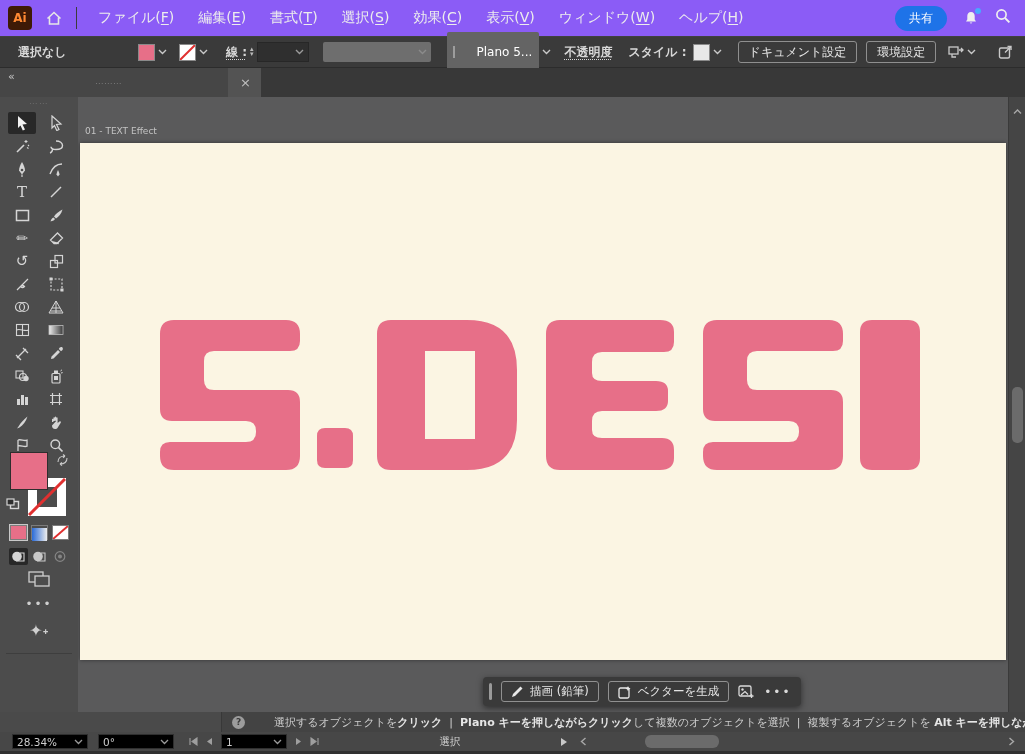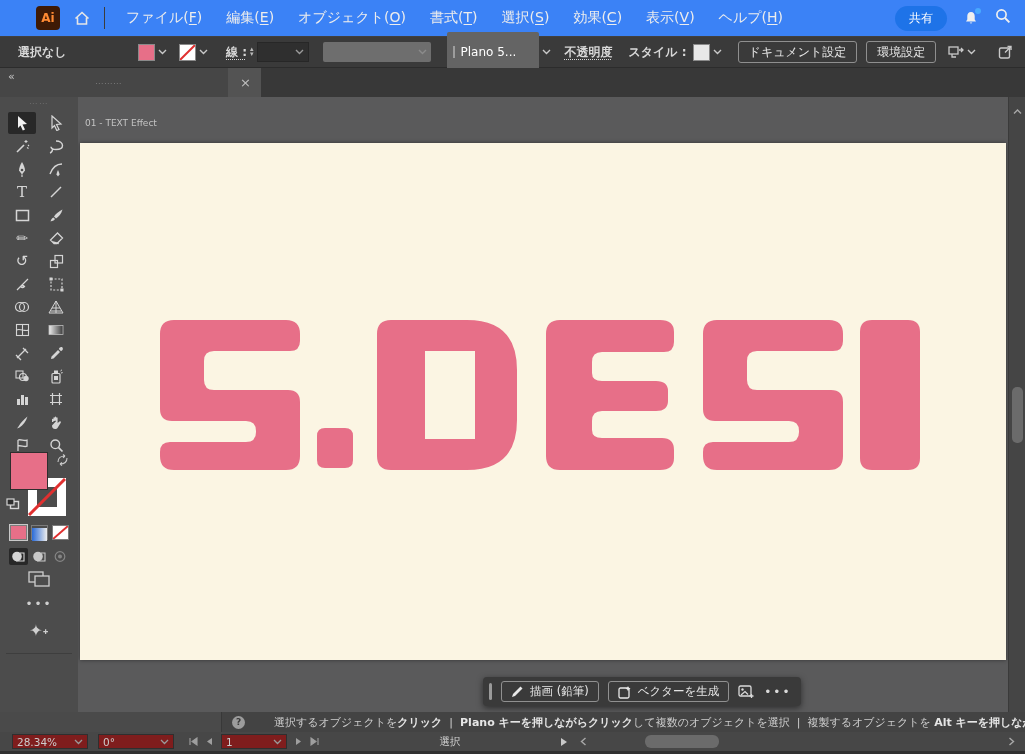--- a/index.html
+++ b/index.html
@@ -1,39 +1,39 @@
 <!DOCTYPE html>
 <html><head>
 <meta charset="utf-8">
 <style>
   html,body{margin:0;padding:0;background:#222;}
   *{box-sizing:border-box;font-family:"DejaVu Sans","Liberation Sans",sans-serif;}
   #app{position:relative;width:1025px;height:754px;background:#4F4F4F;overflow:hidden;color:#E4E4E4;}
   .row{position:absolute;left:0;right:0;}
   
-  #menubar{top:0;height:37px;background:#3b82f6;display:flex;align-items:center;border-bottom:1px solid #404040;padding-left:28px;}
+  #menubar{top:0;height:37px;background:#8b5cf6;display:flex;align-items:center;border-bottom:1px solid #404040;}
   .ai-logo{width:24px;height:24px;margin-left:8px;background:#3E1A06;color:#FF8A33;font-weight:bold;font-size:12px;display:flex;align-items:center;justify-content:center;border-radius:4px;}
   .home-btn{margin-left:14px;display:flex;align-items:center;}
   .mb-sep{width:1px;height:22px;background:#3C3C3C;margin:0 10px 0 14px;}
   .menu-items{display:flex;align-items:center;gap:2px;}
   .menu-item{padding:6px 11px;font-size:14px;color:#EDEDED;white-space:nowrap;cursor:default;}
   .menu-item u{text-decoration:underline;text-underline-offset:2px;}
   .mb-right{margin-left:auto;display:flex;align-items:center;gap:16px;margin-right:14px;}
   .share-btn{background:#1E73E8;color:#fff;font-size:12px;padding:4px 14px;border-radius:13px;}
   .bell-wrap{position:relative;display:flex;}
   .bell-dot{position:absolute;right:-2px;top:-2px;width:6px;height:6px;border-radius:50%;background:#49A9FF;}
   
   #controlbar{top:37px;height:31px;background:#3A3A3A;border-bottom:1px solid #2C2C2C;display:flex;align-items:center;font-size:12px;}
   .cb-label{color:#D8D8D8;white-space:nowrap;font-weight:bold;}
   .swatch{width:17px;height:17px;border:1px solid #8A8A8A;position:relative;background:#fff;}
   .swatch .diag{position:absolute;inset:0;}
   .chev{display:inline-flex;margin-left:3px;}
   .cb-field{height:20px;background:#2F2F2F;border:1px solid #272727;display:flex;align-items:center;justify-content:flex-end;padding:0 4px;}
   .cb-disabled{height:20px;background:#6E6E6E;border-radius:2px;display:flex;align-items:center;justify-content:flex-end;padding:0 4px;}
-  .font-field{height:40px;background:#646464;border-radius:2px;color:#fff;display:flex;align-items:center;padding:0 6px;gap:6px;}
+  .font-field{height:40px;background:#646464;border-radius:2px;color:#fff;display:flex;align-items:center;padding:0 6px;gap:22px;}
   .cb-btn{height:22px;border:1px solid #8F8F8F;border-radius:3px;display:flex;align-items:center;padding:0 10px;color:#E8E8E8;white-space:nowrap;}
   .dotted-u{text-decoration:underline dotted;text-underline-offset:3px;}
   .stepper{display:flex;flex-direction:column;line-height:5px;font-size:7px;color:#BBB;margin:0 3px;}
   
   #tabstrip{top:68px;height:29px;background:#383838;display:flex;align-items:stretch;}
   .dock-head{width:228px;background:#464646;position:relative;}
   .collapse{position:absolute;left:8px;top:2px;font-size:11px;color:#C9C9C9;}
   .dock-dots{position:absolute;left:95px;top:11px;color:#7E7E7E;font-size:8px;letter-spacing:1px;}
   .doc-tab{background:#535353;display:flex;align-items:center;gap:10px;padding:0 10px 0 12px;font-size:11px;color:#DCDCDC;white-space:nowrap;}
   .tab-close{color:#C0C0C0;font-size:13px;}
@@ -56,40 +56,40 @@
   .mode-btn.sel{outline:1px solid #C9C9C9;}
   .drawmode-row{position:absolute;left:0;top:451px;width:78px;display:flex;justify-content:center;gap:2px;}
   .drawmode{width:19px;height:17px;display:flex;align-items:center;justify-content:center;border-radius:2px;}
   .drawmode.sel{background:#282828;}
   .screenmode,.more-dots,.sparkle{position:absolute;left:0;width:78px;text-align:center;color:#CFCFCF;}
   .screenmode{top:474px;}
   .more-dots{top:500px;font-size:12px;letter-spacing:2px;}
   .sparkle{top:524px;font-size:16px;}
   .tb-divider{position:absolute;left:6px;right:6px;top:556px;border-top:1px solid #3E3E3E;}
   #canvas{flex:1;position:relative;background:#5A5A5B;overflow:hidden;}
-  .artboard-label{position:absolute;left:7px;top:21px;font-size:9px;color:#C3C3C3;}
+  .artboard-label{position:absolute;left:7px;top:29px;font-size:9px;color:#C3C3C3;}
   #artboard{position:absolute;left:2px;top:46px;width:926px;height:517px;background:#FBF5E3;box-shadow:0 0 4px rgba(0,0,0,.45);}
   #artboard svg{position:absolute;left:0;top:0;}
   
   #taskbar{position:absolute;left:405px;top:580px;height:29px;background:#3A3A3A;border-radius:4px;box-shadow:0 2px 6px rgba(0,0,0,.5);display:flex;align-items:center;gap:9px;padding:0 10px 0 6px;}
   .tk-handle{width:3px;height:17px;background:#9A9A9A;border-radius:2px;}
   .tk-btn{height:21px;border:1px solid #909090;border-radius:3px;display:flex;align-items:center;gap:6px;padding:0 9px;color:#E9E9E9;font-size:11.5px;white-space:nowrap;}
   .tk-icon{color:#DADADA;display:flex;}
   
   #vscroll{width:17px;flex:none;background:#454545;position:relative;border-left:1px solid #3A3A3A;}
   .vs-up{position:absolute;top:3px;left:0;width:17px;text-align:center;color:#A8A8A8;}
   .vs-thumb{position:absolute;left:3px;top:290px;width:11px;height:56px;background:#6B6B6B;border-radius:5px;}
   
   #hintbar{top:712px;height:20px;background:#434343;display:flex;align-items:center;font-size:11px;color:#CFCFCF;}
   .hint-left{width:222px;height:20px;background:#4A4A4A;border-right:1px solid #383838;flex:none;}
   .help-circle{width:13px;height:13px;border-radius:50%;background:#9C9C9C;color:#3B3B3B;font-size:9px;font-weight:bold;display:flex;align-items:center;justify-content:center;margin:0 8px 0 10px;flex:none;}
   .hint-b{font-weight:bold;color:#E6E6E6;}
   
   #statusbar{top:732px;height:19px;background:#474747;display:flex;align-items:center;font-size:10.5px;color:#CCCCCC;}
-  .sb-field{height:15px;background:#7f1d1d;border:1px solid #2F2F2F;display:flex;align-items:center;padding:0 4px;gap:8px;}
+  .sb-field{height:15px;background:#000000;border:1px solid #2F2F2F;display:flex;align-items:center;padding:0 4px;gap:8px;}
   .sb-arrow{display:flex;align-items:center;color:#9F9F9F;}
   .sb-status{position:absolute;left:410px;width:80px;text-align:center;color:#D2D2D2;}
   .hthumb{position:absolute;left:645px;top:3px;width:74px;height:13px;background:#6B6B6B;border-radius:6px;}
   #bottomedge{top:751px;height:3px;background:#303030;}
 </style>
 </head>
 <body>
 
 <div id="app">
 
@@ -97,25 +97,25 @@
     <div class="ai-logo">Ai</div>
     <div class="home-btn">
       <svg width="16" height="15" viewBox="0 0 16 15">
           <path d="M1.5 7.5 L8 1.5 L14.5 7.5 M3.5 6.5 V13 H12.5 V6.5" fill="none" stroke="#E6E6E6" stroke-width="1.6"></path>
         </svg>
     </div>
     <div class="mb-sep"></div>
     <div class="menu-items">
       <span class="menu-item"><span>ファイル(</span><u>F</u><span>)</span></span>
       <span class="menu-item"><span>編集(</span><u>E</u><span>)</span></span>
-      <span class="menu-item"><span>オブジェクト(</span><u>O</u><span>)</span></span>
       <span class="menu-item"><span>書式(</span><u>T</u><span>)</span></span>
       <span class="menu-item"><span>選択(</span><u>S</u><span>)</span></span>
       <span class="menu-item"><span>効果(</span><u>C</u><span>)</span></span>
       <span class="menu-item"><span>表示(</span><u>V</u><span>)</span></span>
+      <span class="menu-item"><span>ウィンドウ(</span><u>W</u><span>)</span></span>
       <span class="menu-item"><span>ヘルプ(</span><u>H</u><span>)</span></span>
     </div>
     <div class="mb-right">
       <span class="share-btn">共有</span>
       <span class="bell-wrap">
         <svg width="16" height="16" viewBox="0 0 16 16">
             <path d="M8 2 C5.5 2 4.3 3.8 4.3 6 V9.5 L3 11.5 H13 L11.7 9.5 V6 C11.7 3.8 10.5 2 8 2 Z M6.7 12.5 A1.4 1.4 0 0 0 9.3 12.5 Z" fill="#EFEFEF"></path>
           </svg>
         <span class="bell-dot"></span>
       </span>

